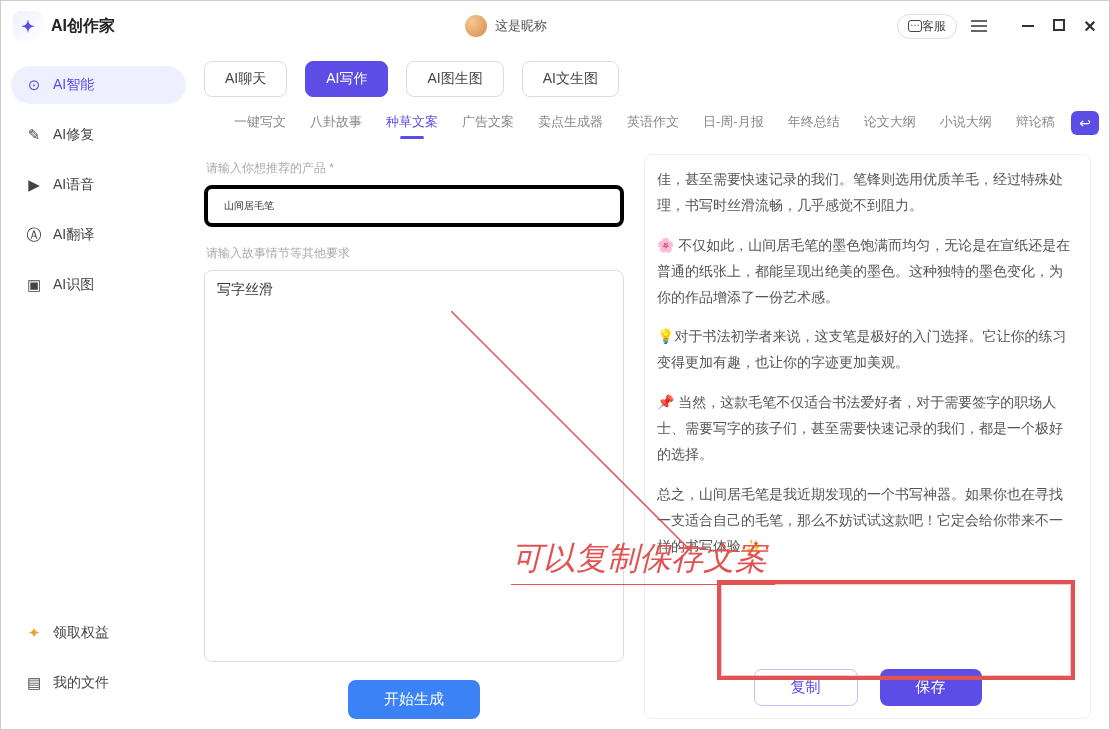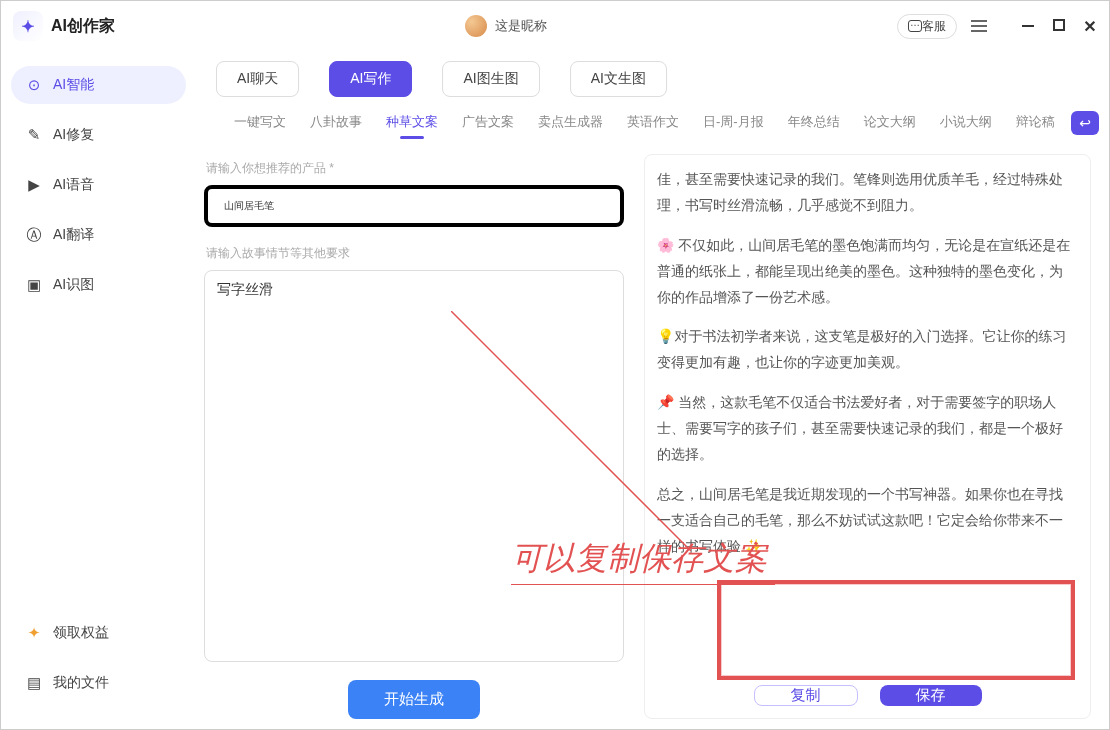--- a/index.html
+++ b/index.html
@@ -24,40 +24,40 @@
 .min::before { content: ''; display: block; width: 12px; height: 2px; background: #333; }
 .maxb { border: 2px solid #333; width: 12px; height: 12px; }
 .body-wrap { flex: 1; display: flex; overflow: hidden; }
 .sidebar { width: 195px; padding: 15px 10px; display: flex; flex-direction: column; }
 .sb-item { display: flex; align-items: center; gap: 10px; padding: 10px 14px; border-radius: 22px; font-size: 14px; color: #444; cursor: pointer; margin-bottom: 12px; }
 .sb-item.active { background: #eef0ff; color: #5b4de6; }
 .sb-icon { width: 18px; height: 18px; display: flex; align-items: center; justify-content: center; font-size: 15px; }
 .sb-spacer { flex: 1; }
 .main { flex: 1; padding: 10px 18px 10px 8px; display: flex; flex-direction: column; overflow: hidden; position: relative; }
 .mode-tabs { display: flex; gap: 18px; align-items: center; }
-.mode-tab { padding: 8px 20px; border: 1px solid #ddd; border-radius: 8px; font-size: 14px; color: #444; cursor: pointer; background: #fff; margin-left: 12px; }
+.mode-tab { padding: 8px 20px; border: 1px solid #ddd; border-radius: 8px; font-size: 14px; color: #444; cursor: pointer; background: #fff; }
 .mode-tab.active { background: #5b4de6; color: #fff; border-color: #5b4de6; }
 .sub-tabs { display: flex; gap: 24px; padding: 16px 10px 0 30px; font-size: 13px; color: #888; align-items: center; white-space: nowrap; overflow: hidden; }
 .sub-tab { cursor: pointer; padding-bottom: 8px; position: relative; flex-shrink: 0; }
 .sub-tab.active { color: #5b4de6; font-weight: 500; }
 .sub-tab.active::after { content: ''; position: absolute; bottom: 0; left: 50%; transform: translateX(-50%); width: 24px; height: 3px; background: #5b4de6; border-radius: 2px; }
 .sub-arrow { margin-left: auto; color: #999; cursor: pointer; font-size: 14px; }
 .content-row { flex: 1; display: flex; gap: 20px; margin-top: 15px; overflow: hidden; }
 .left-panel { flex: 0 0 420px; display: flex; flex-direction: column; position: relative; }
 .right-panel { flex: 1; display: flex; flex-direction: column; border: 1px solid #eee; border-radius: 8px; padding: 6px 2px; overflow: hidden; position: relative; }
 .lbl { font-size: 12px; color: #aaa; margin: 6px 0 8px 2px; }
 .input-box { border: 4px solid #000000; border-radius: 8px; padding: 10px 16px; font-size: 10px; color: #333; }
 .textarea-box { flex: 1; border: 1px solid #ddd; border-radius: 8px; padding: 10px 12px; font-size: 14px; color: #333; min-height: 260px; }
 .gen-btn { align-self: center; margin-top: 18px; background: #3b82f6; color: #fff; border: none; border-radius: 8px; padding: 10px 36px; font-size: 15px; cursor: pointer; }
 .output-scroll { flex: 1; overflow-y: auto; padding: 6px 14px 6px 10px; font-size: 14px; color: #555; line-height: 1.85; }
 .output-scroll p { margin-bottom: 14px; }
 .output-scroll::-webkit-scrollbar { width: 6px; }
 .output-scroll::-webkit-scrollbar-thumb { background: #ccc; border-radius: 3px; }
 .action-row { display: flex; gap: 22px; justify-content: center; padding: 14px 24px 6px; margin: 0 6px; }
-.btn-outline { border: 1px solid #c5beff; background: #fff; color: #5b4de6; padding: 0 36px; border-radius: 8px; font-size: 15px; cursor: pointer; }
+.btn-outline { border: 1px solid #c5beff; background: #fff; color: #5b4de6; padding: 8px 36px; border-radius: 8px; font-size: 15px; cursor: pointer; }
 .btn-primary { border: none; background: #5b4de6; color: #fff; padding: 0 36px; border-radius: 8px; font-size: 15px; cursor: pointer; }
 .redo-badge { position: absolute; top: 60px; right: 10px; width: 28px; height: 24px; background: #5b4de6; border-radius: 6px; display: flex; align-items: center; justify-content: center; color: #fff; cursor: pointer; font-size: 14px; }
 .anno-line { position: absolute; top: 310px; left: 450px; width: 240px; height: 240px; pointer-events: none; z-index: 5; }
 .anno-line svg { width: 100%; height: 100%; }
 .anno-text { position: absolute; top: 536px; left: 510px; font-size: 32px; color: #e35252; font-style: italic; font-family: "KaiTi", serif; z-index: 5; pointer-events: none; }
 .anno-text::after { content: ''; position: absolute; bottom: -4px; left: 0; right: -8px; height: 1px; background: #e35252; }
 .highlight-box { position: absolute; border: 4px solid #e35252; box-shadow: inset 0 0 0 1px rgba(227,82,82,0.3); z-index: 4; pointer-events: none; top: 579px; left: 716px; width: 358px; height: 100px; }
 </style>
 </head>
 <body>

